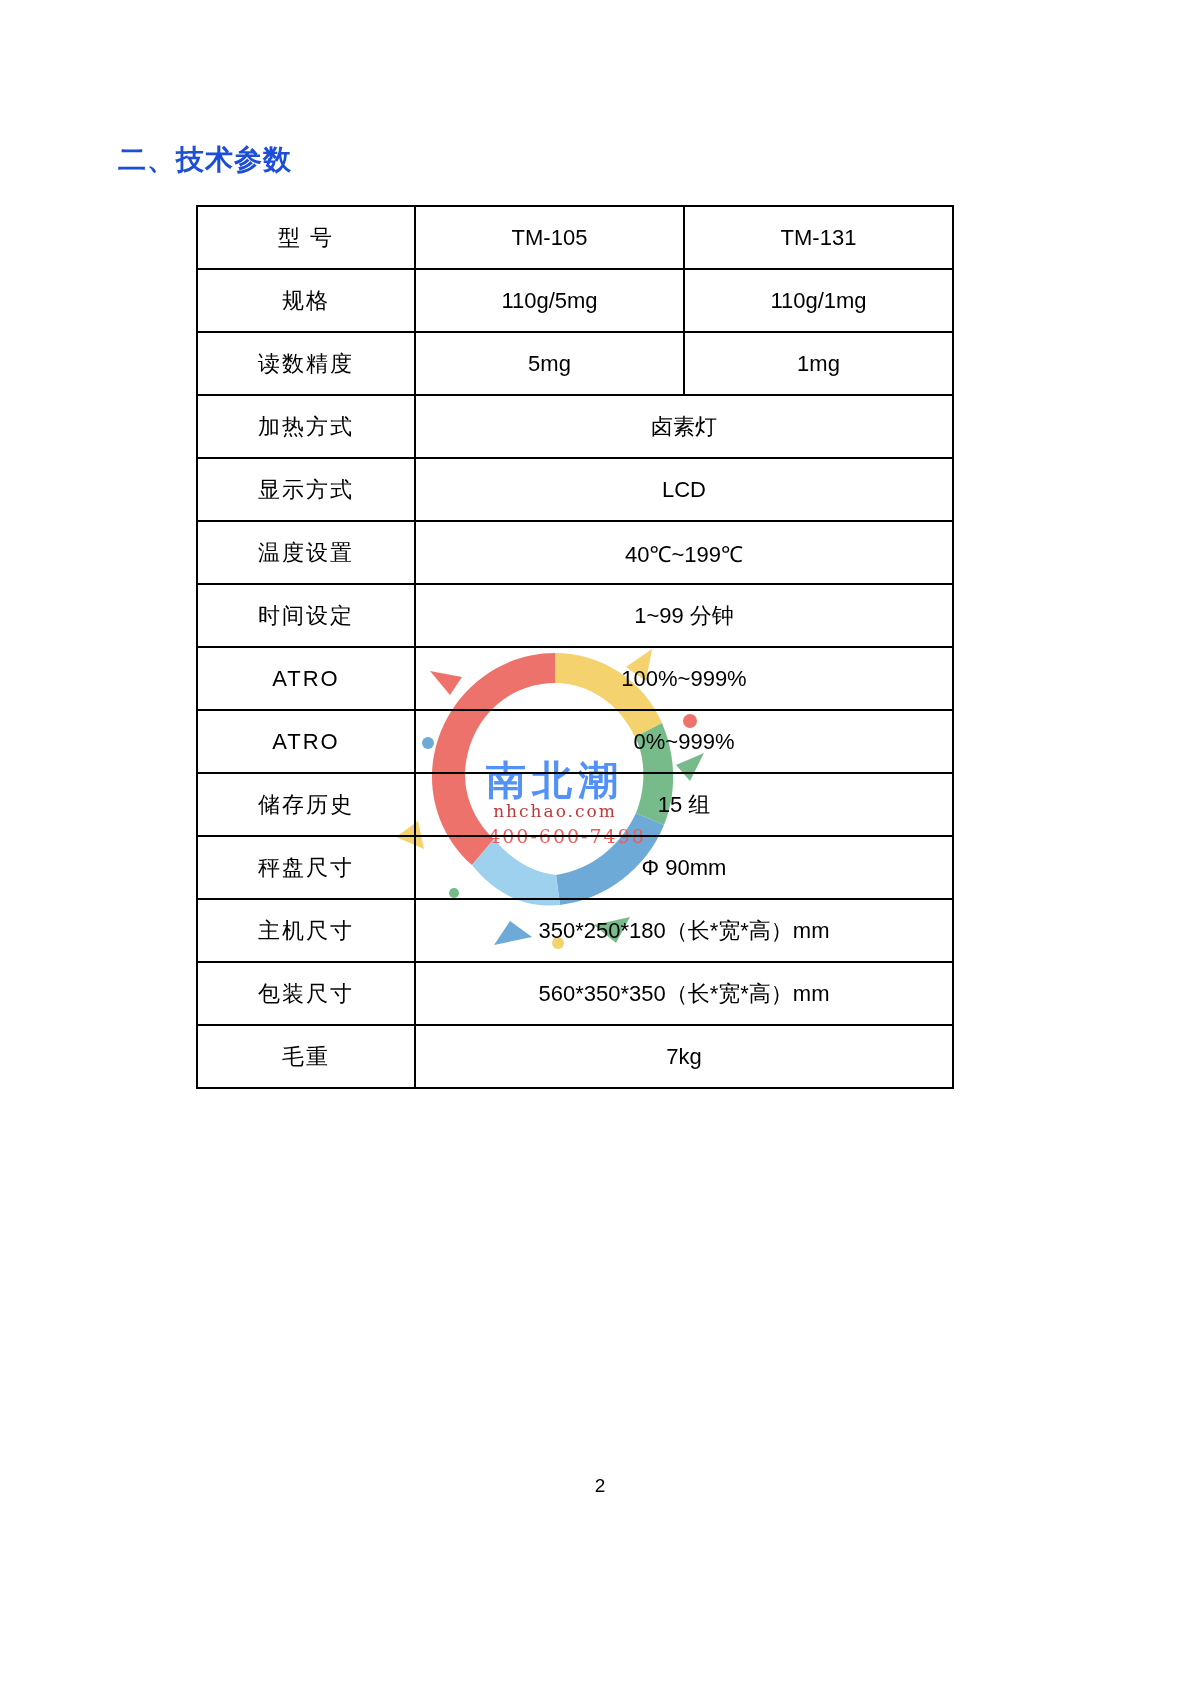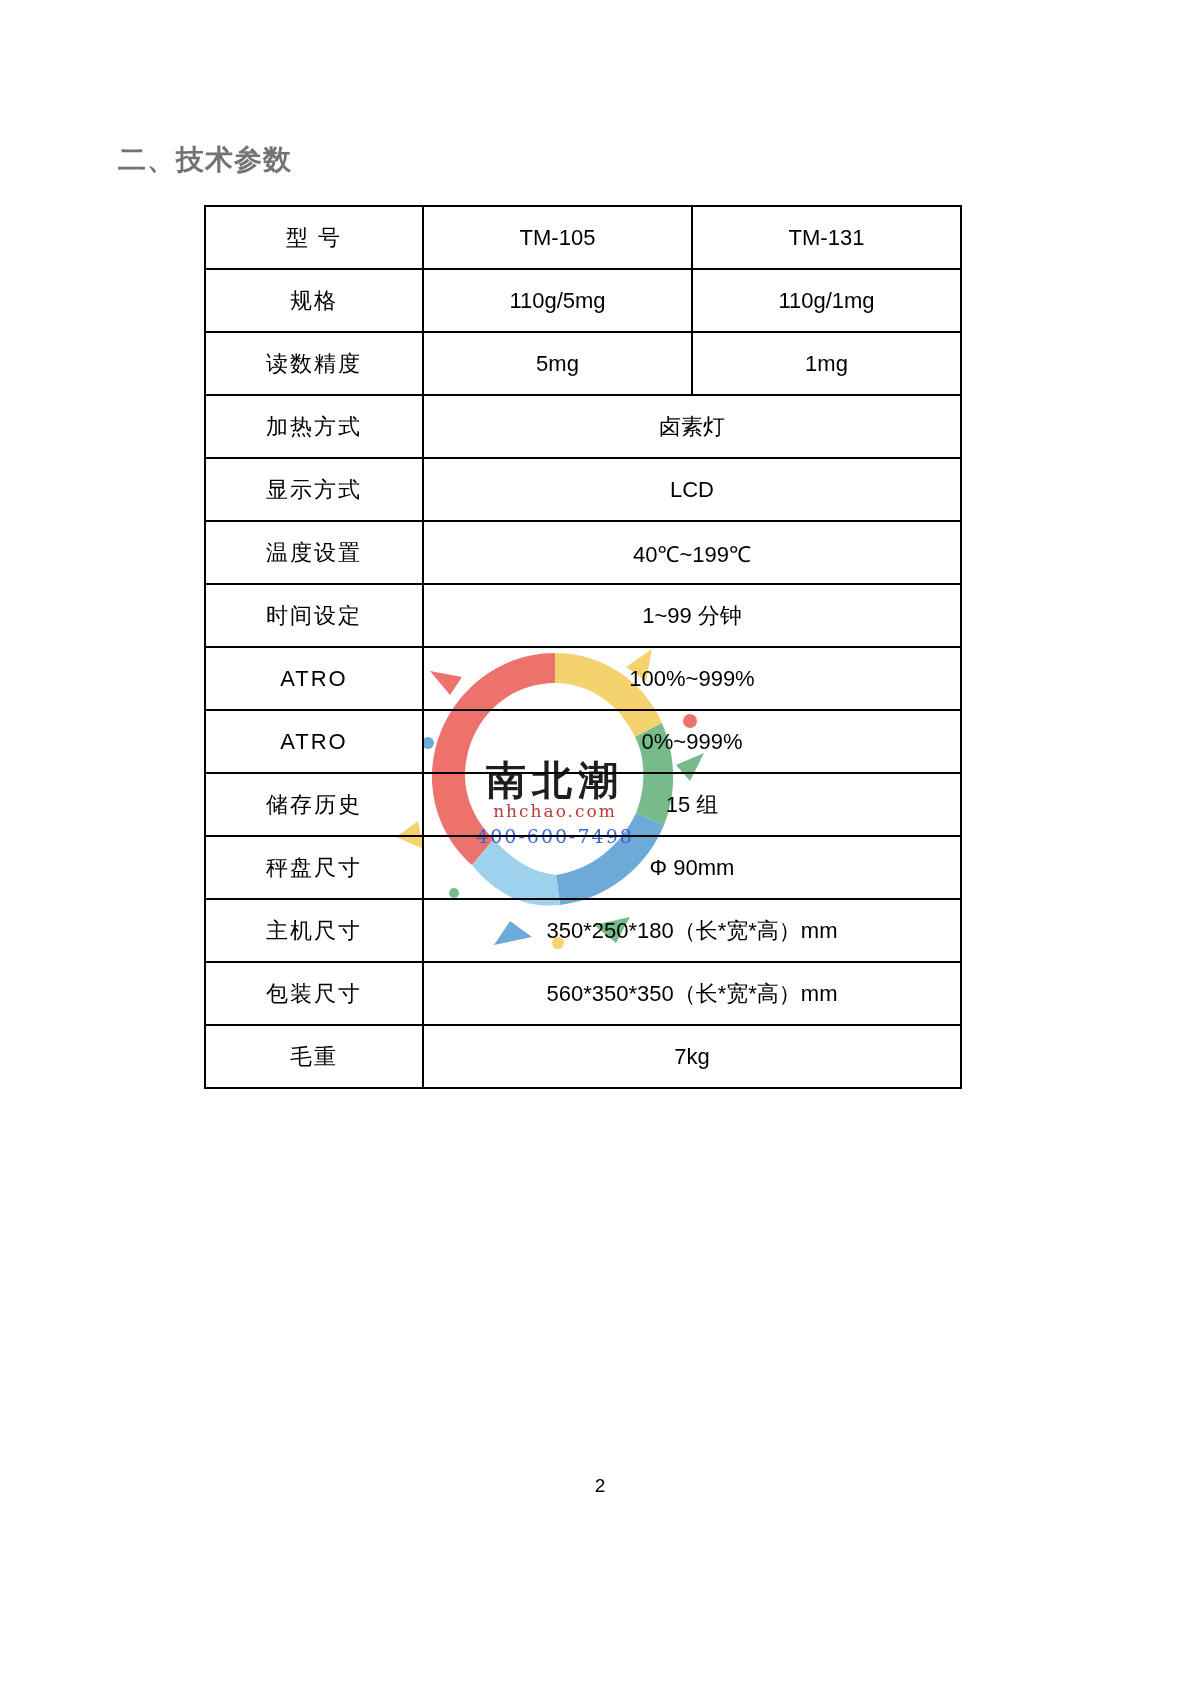--- a/index.html
+++ b/index.html
@@ -21,26 +21,26 @@
     height: 1697px;
     box-sizing: border-box;
   }
   .section-heading {
     position: absolute;
     left: 118px;
     top: 122px;
     font-size: 28px;
     font-weight: bold;
     letter-spacing: 1px;
-    color: #737373;
+    color: #1d4ed8;
     white-space: nowrap;
   }
   .spec-table-wrap {
     position: absolute;
-    left: 204px;
+    left: 196px;
     top: 205px;
     width: 726px;
   }
   table.spec-table {
     border-collapse: collapse;
     width: 726px;
     table-layout: fixed;
     background: transparent;
   }
   table.spec-table td {
@@ -73,43 +73,43 @@
   }
   .wm-text-cn {
     position: absolute;
     left: 0;
     top: 128px;
     width: 330px;
     text-align: center;
     font-family: "DejaVu Serif", serif;
     font-size: 40px;
     font-weight: bold;
-    color: #000000;
+    color: #3b82f6;
     letter-spacing: 6px;
   }
   .wm-text-dom {
     position: absolute;
     left: 0;
     top: 176px;
     width: 330px;
     text-align: center;
     font-family: "DejaVu Serif", serif;
     font-size: 17px;
     color: #b91c1c;
     letter-spacing: 2px;
   }
   .wm-text-phone {
     position: absolute;
-    left: 0;
+    left: 12px;
     top: 200px;
     width: 330px;
     text-align: center;
     font-family: "DejaVu Serif", serif;
     font-size: 19px;
-    color: #1d4ed8;
+    color: #ef4444;
     letter-spacing: 2px;
   }
   .page-number {
     position: absolute;
     left: 0;
     top: 1475px;
     width: 1200px;
     text-align: center;
     font-size: 19px;
     color: #000;

